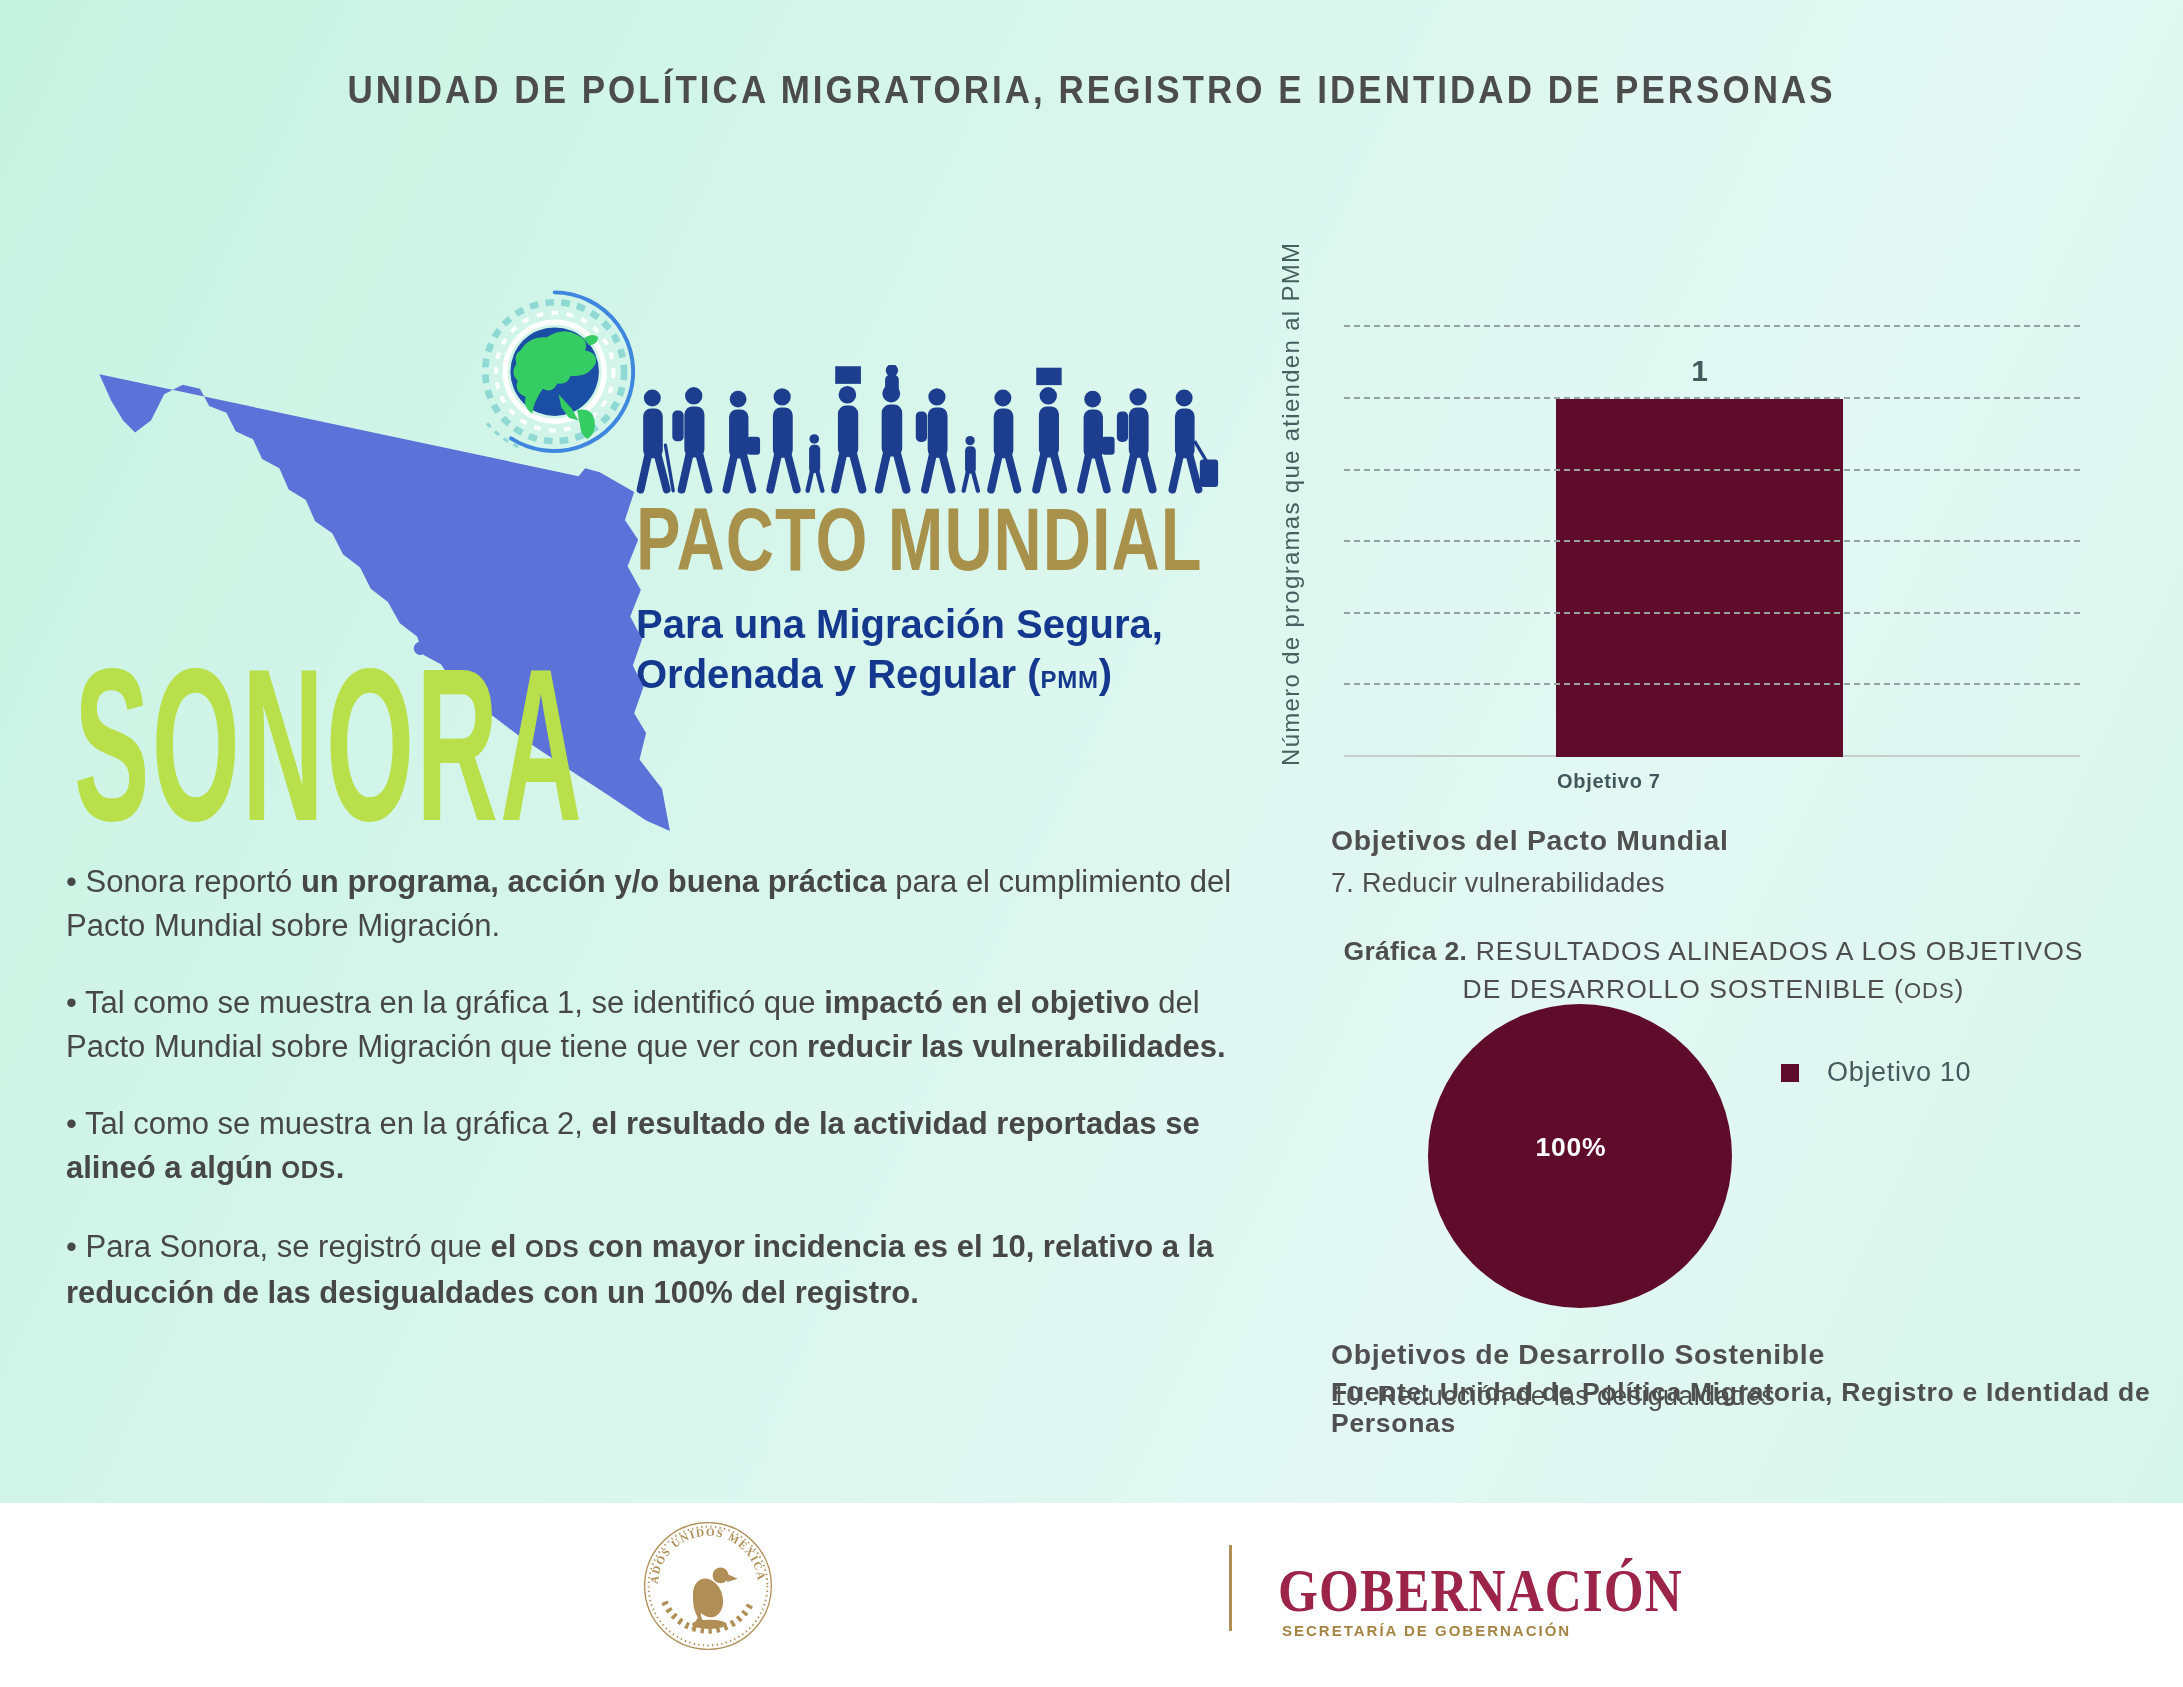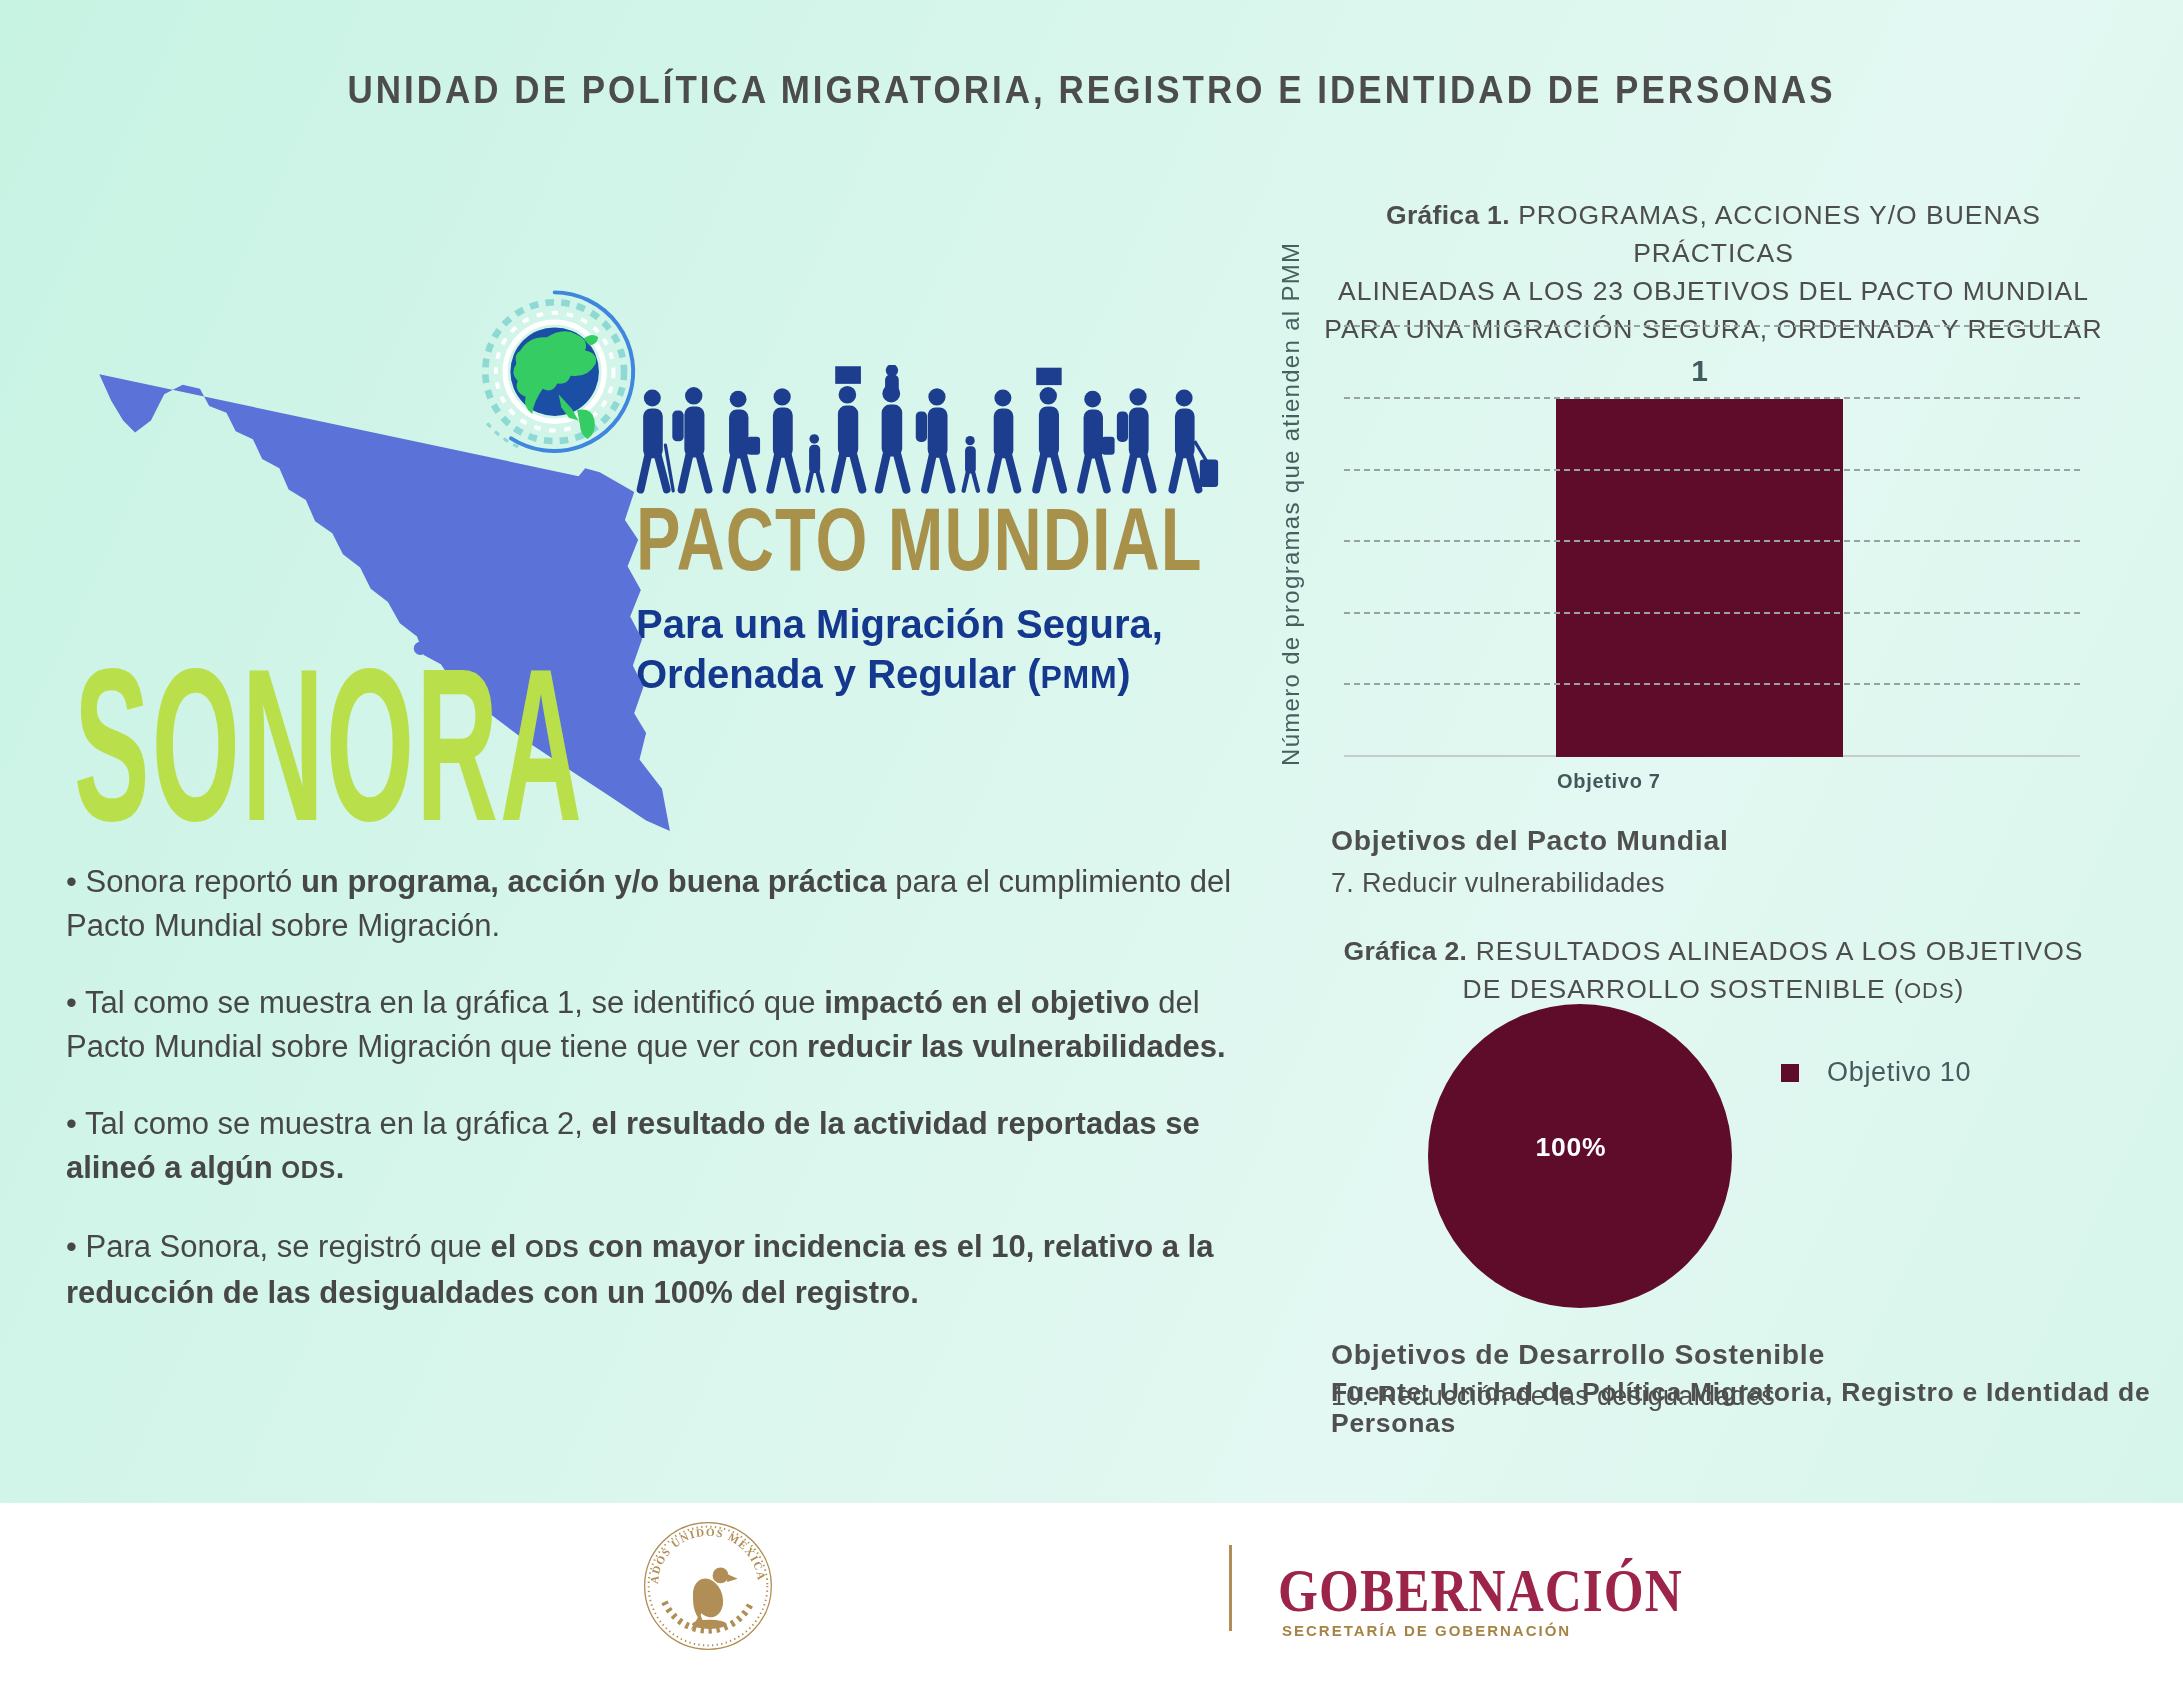--- a/index.html
+++ b/index.html
@@ -9,21 +9,21 @@
   .abs{position:absolute;}
 
   
   .page-title{left:0;top:69px;width:2183px;text-align:center;font-size:38px;font-weight:700;
               letter-spacing:3.3px;color:#4c4c4c;transform:scaleX(.92);}
 
   
   .pacto{left:636px;top:490px;font-size:89px;font-weight:800;line-height:99px;letter-spacing:1.3px;
          color:#a8914a;transform:scaleX(.75);transform-origin:left top;white-space:nowrap;}
   .subtitle{left:636px;top:599px;font-size:40px;font-weight:700;line-height:50px;color:#15388f;}
-  .subtitle .sc{font-size:32px;letter-spacing:0.7px;}
+  .subtitle .sc{font-size:24px;letter-spacing:0.7px;}
   .sonora{left:74px;top:636px;font-size:218px;line-height:218px;font-weight:800;letter-spacing:4px;
           color:#b9e04a;transform:scaleX(.52);transform-origin:left top;white-space:nowrap;}
 
   
   .bullets{left:66px;top:860px;width:1217px;font-size:31px;line-height:44px;color:#474747;}
   .bullets p{margin:0 0 33px 0;}
   .bullets b{font-weight:800;}
   .sc-s{font-size:.78em;letter-spacing:0.7px;}
 
   
@@ -188,25 +188,20 @@
 
   <div class="abs sonora">SONORA</div>
 
   <div class="abs bullets">
     <p><span> • Sonora reportó </span><b>un programa, acción y/o buena práctica</b><span> para el cumplimiento del Pacto Mundial sobre Migración.</span></p>
     <p><span>• Tal como se muestra en la gráfica 1, se identificó que </span><b>impactó en el objetivo</b><span> del Pacto Mundial sobre Migración que tiene que ver con </span><b>reducir las vulnerabilidades.</b></p>
     <p><span>• Tal como se muestra en la gráfica 2, </span><b>el resultado de la actividad reportadas se alineó a algún </b><b class="sc-s">ODS</b><b>.</b></p>
     <p><span>• Para Sonora, se registró que </span><b>el </b><b class="sc-s">ODS</b><b> con mayor incidencia es el 10, relativo a la reducción de las desigualdades con un 100% del registro.</b></p>
   </div>
 
-  <div class="abs c-title c1-title">
-    <span class="b">Gráfica 1.</span><span> PROGRAMAS, ACCIONES Y/O BUENAS PRÁCTICAS</span><br>
-    <span>ALINEADAS A LOS 23 OBJETIVOS DEL PACTO MUNDIAL</span><br>
-    <span>PARA UNA MIGRACIÓN SEGURA, ORDENADA Y REGULAR</span>
-  </div>
   <div class="abs y-label">Número de programas que atienden al PMM</div>
   <div class="abs plot" id="bar-plot">
     <div class="x-axis"></div>
     <div class="bar" id="bar0" style="height: 358px; background: rgb(94, 12, 41);"></div>
     <div class="bar-value" id="bar0-label" style="bottom: 369px;">1</div>
   <div class="gridline" style="bottom: 72px;"></div>
       <div class="gridline" style="bottom: 143px;"></div>
       <div class="gridline" style="bottom: 215px;"></div>
       <div class="gridline" style="bottom: 286px;"></div>
       <div class="gridline" style="bottom: 358px;"></div>

